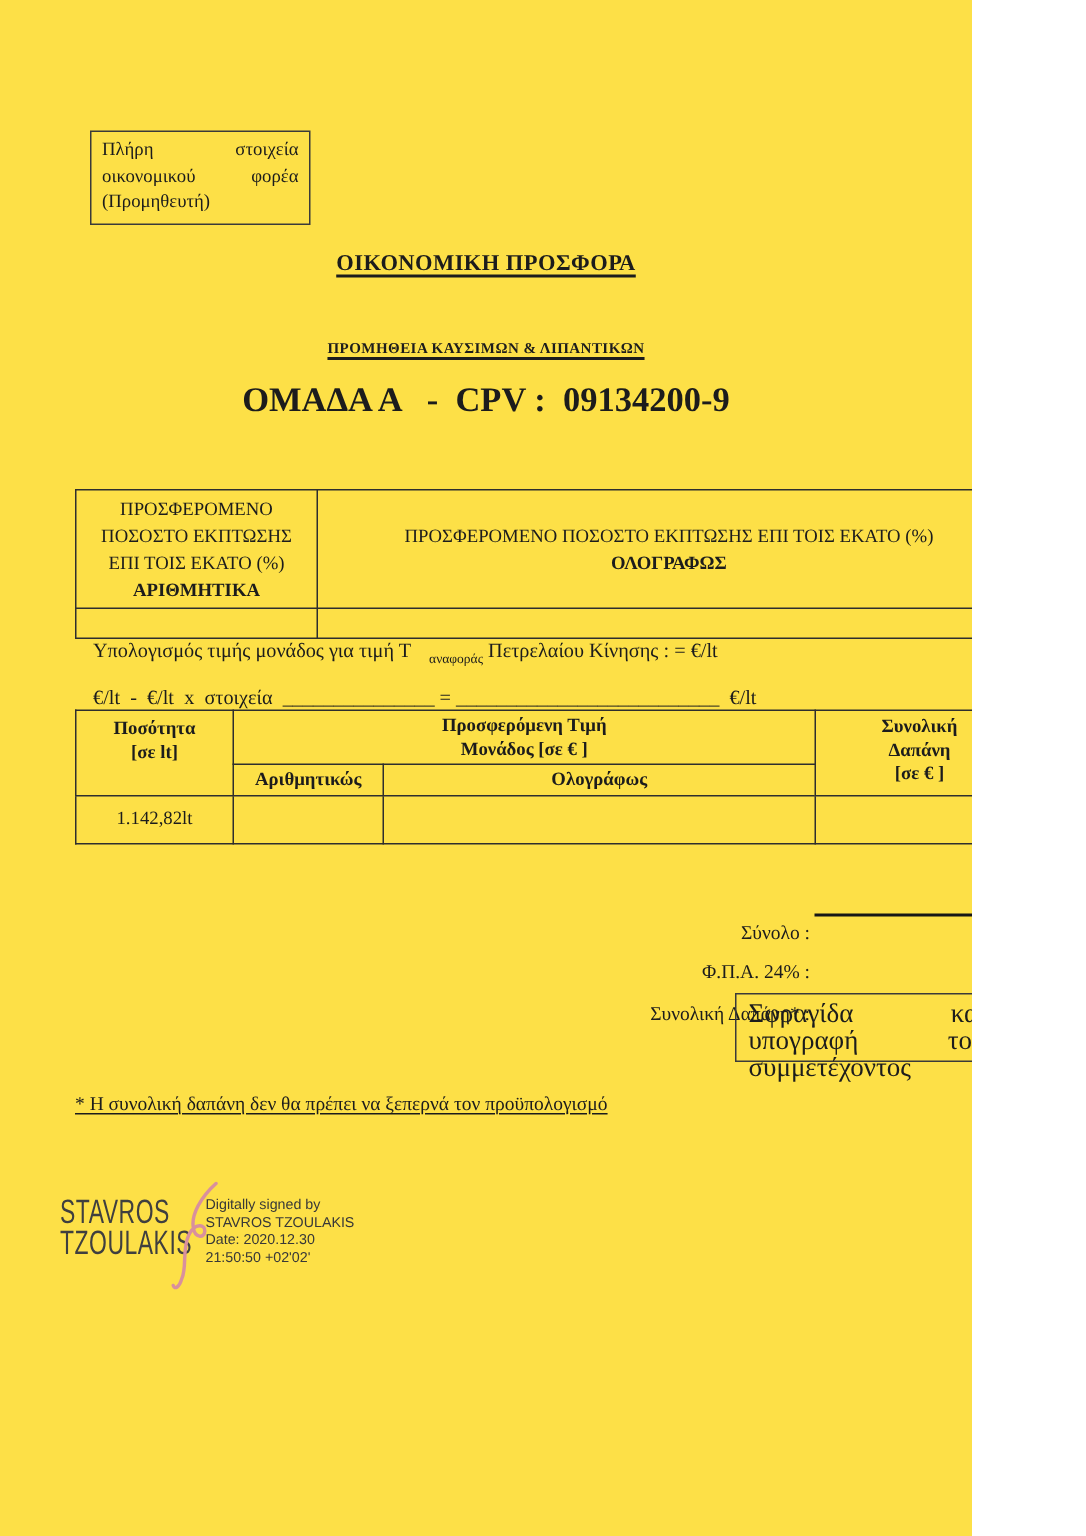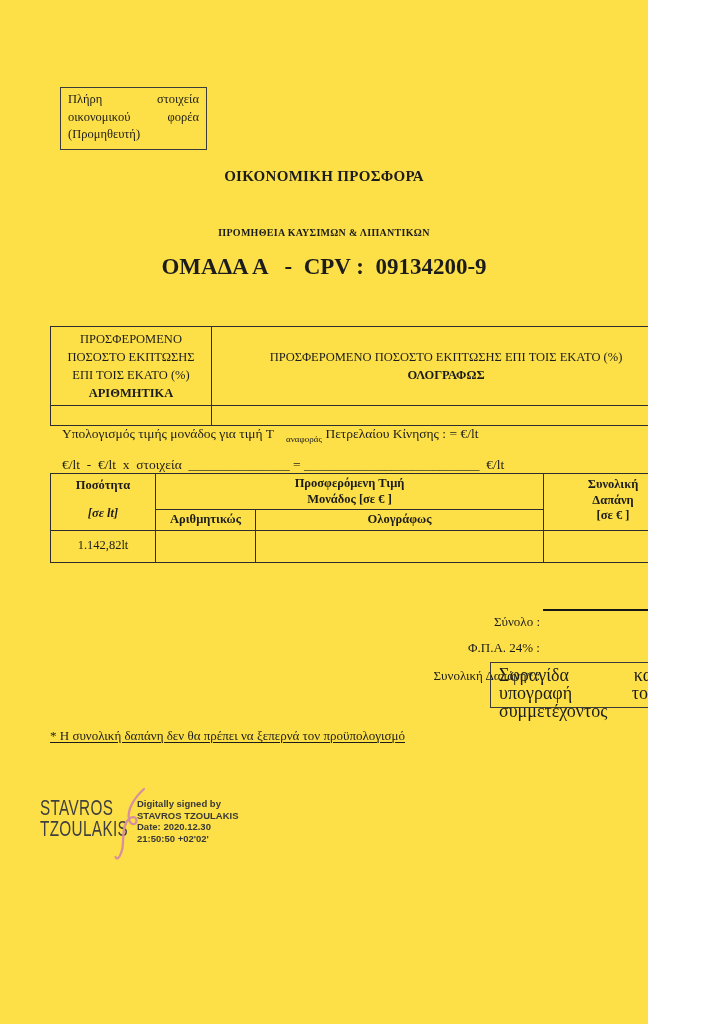--- a/index.html
+++ b/index.html
@@ -13,39 +13,39 @@
   }
   
   .supplier-box{
     position:absolute;left:60px;top:87px;width:147px;height:63px;
     box-sizing:border-box;border:1.5px solid #3a3a3a;
     padding:3px 7px;font-size:12.5px;line-height:17.5px;
     text-align:justify;
   }
   
   .title{position:absolute;left:0;width:100%;text-align:center;font-weight:bold;}
-  .title-u{text-decoration-thickness:1.5px;text-underline-offset:3px;}
+  .title-u{text-decoration:underline;text-decoration-thickness:1.5px;text-underline-offset:3px;}
   .t1{top:168px;font-size:15px;letter-spacing:.3px;}
   .t2{top:197px;font-size:10px;letter-spacing:.3px;margin-top:30px;}
   .t3{top:221px;font-size:24px;}
   .t4{top:254px;font-size:23px;white-space:pre;}
   
   table{border-collapse:collapse;table-layout:fixed;}
   td{border:1px solid #2e2e2e;text-align:center;vertical-align:middle;
      font-size:12.5px;line-height:18px;padding:2px 6px;box-sizing:border-box;}
   .discount-table{position:absolute;left:50px;top:326px;width:631px;}
   .discount-table .hdr{padding:3px 10px;}
   .discount-table .empty-row td{height:20px;padding:0;}
   .price-table{position:absolute;left:50px;top:473px;width:632px;}
   .price-table td{font-weight:bold;line-height:15.5px;}
   .price-table .r1 td{height:30px;}
   .price-table .r2 td{height:19px;}
   .price-table .data td{height:32px;font-weight:normal;}
   .qty-cell{vertical-align:top;padding-top:4px;}
-  .qty-cell .unit{margin-top:12px;font-style:italic;}
+  .qty-cell .unit{}
   .total-cell{vertical-align:top;padding-top:3px;}
   .span-cell{vertical-align:top;padding-top:2px;}
   
   .formula{position:absolute;left:62px;top:421px;font-size:13.5px;line-height:25px;}
   .formula sub{font-size:9px;margin-left:12px;}
   .formula .l2{white-space:pre;}
   
   .total-label{position:absolute;left:340px;width:200px;text-align:right;font-size:13px;margin-top:48px;}
   .lbl-sub{top:566px;}
   .lbl-vat{top:592px;}
@@ -66,21 +66,21 @@
   .sig-name{
     position:absolute;left:40px;top:797px;
     font-family:"Liberation Sans", sans-serif;
     font-size:22.5px;line-height:21px;color:#3f3f3f;letter-spacing:.5px;
     transform:scaleX(.68);transform-origin:0 0;white-space:nowrap;
   }
   .sig-flourish{position:absolute;left:114px;top:786px;}
   .sig-details{
     position:absolute;left:137px;top:798px;
     font-family:"Liberation Sans", sans-serif;
-    font-size:9.5px;line-height:11.5px;color:#383838;white-space:nowrap;font-weight:bold;
+    font-size:9.5px;line-height:11.5px;color:#383838;white-space:nowrap;
   }
 </style>
 </head>
 <body>
 
 <div class="page">
 
   <div class="supplier-box">
     <span>Πλήρη στοιχεία οικονομικού φορέα (Προμηθευτή)</span>
   </div>

